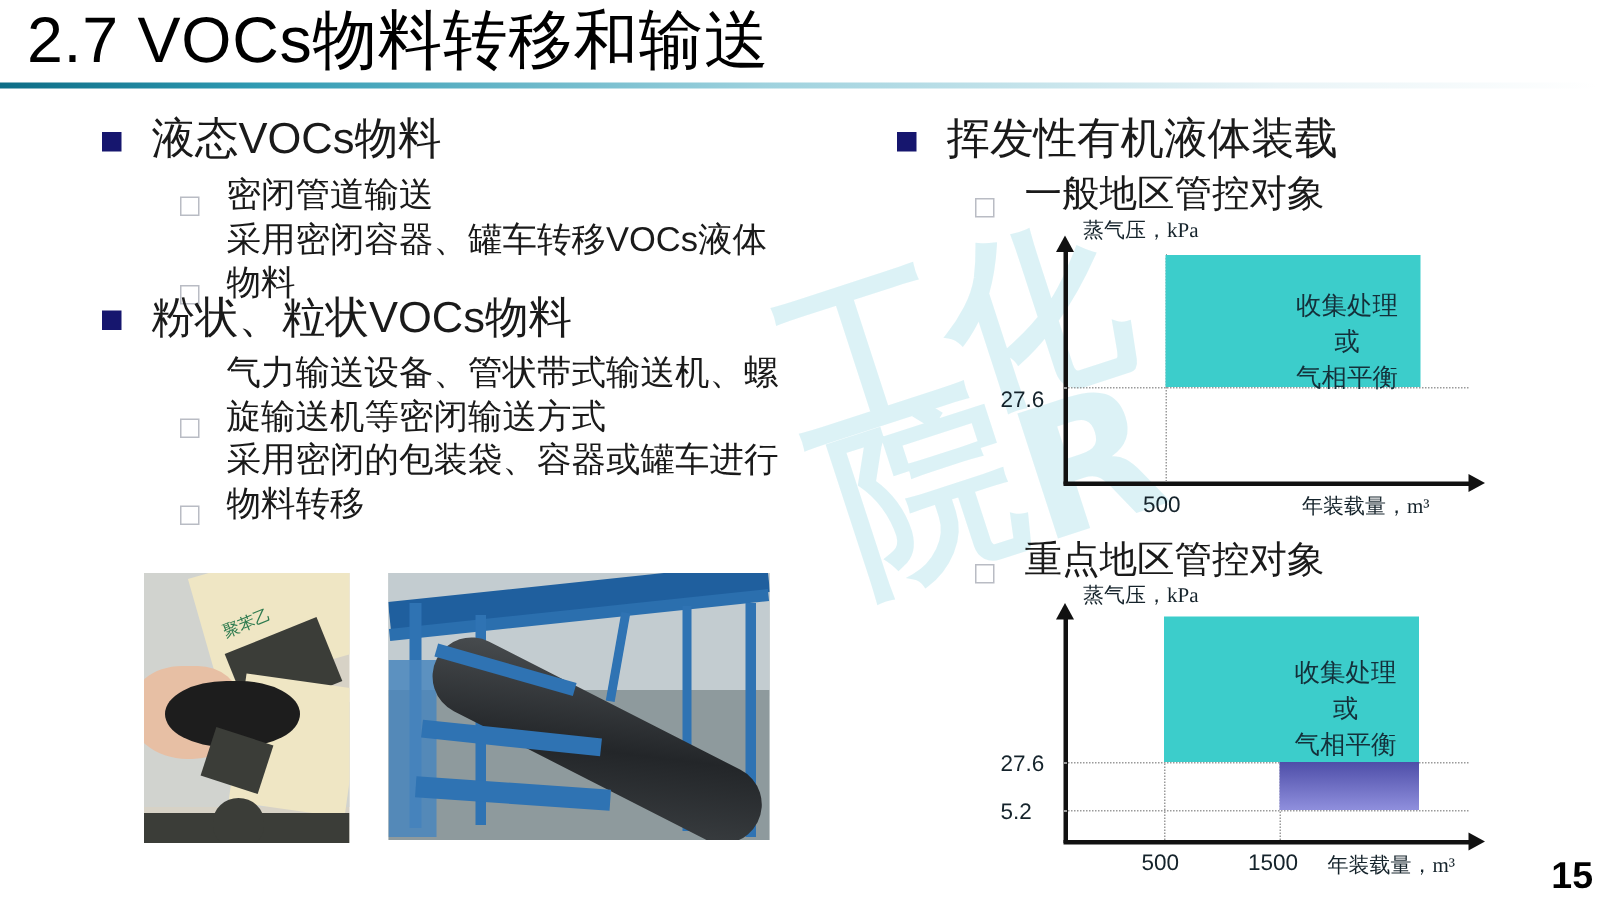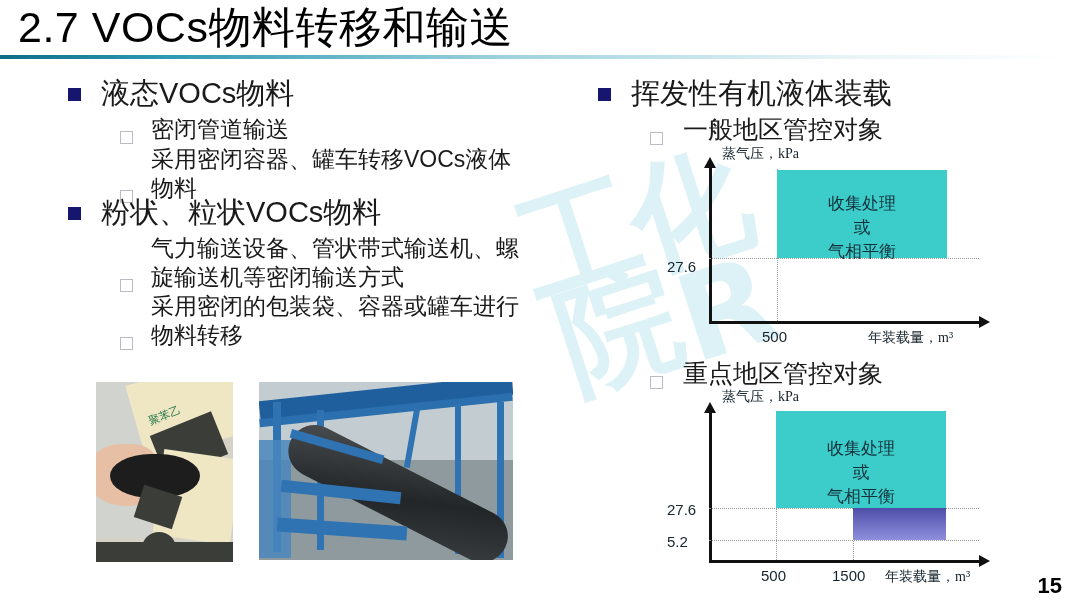--- a/index.html
+++ b/index.html
@@ -66,26 +66,26 @@
   .arrow-up{position:absolute;width:0;height:0;border-left:6px solid transparent;
             border-right:6px solid transparent;border-bottom:11px solid #111;}
   .arrow-rt{position:absolute;width:0;height:0;border-top:6px solid transparent;
             border-bottom:6px solid transparent;border-left:11px solid #111;}
   .gl-h{position:absolute;height:0;border-top:1px dotted #9a9a9a;}
   .gl-v{position:absolute;width:0;border-left:1px dotted #9a9a9a;}
   .box-teal{position:absolute;background:#3ccdcb;}
   .box-purple{position:absolute;background:linear-gradient(to bottom,#4e4ea8,#8f8fdd);}
   .box-label{position:absolute;width:100%;text-align:center;font-size:17px;
              line-height:24px;color:#14303a;
-             font-family:"Liberation Serif","DejaVu Serif",serif;}
+             font-family:"Liberation Serif","DejaVu Serif",serif;padding-left:36px;}
   .ax-name{position:absolute;font-size:14px;color:#15232b;white-space:nowrap;
            font-family:"Liberation Serif","DejaVu Serif",serif;}
   .tick{position:absolute;font-size:15px;color:#15232b;white-space:nowrap;}
 
-  .pageno{position:absolute;right:18px;bottom:8px;font-size:22px;font-weight:bold;
+  .pageno{position:absolute;right:18px;bottom:8px;font-size:25px;font-weight:bold;
           color:#000;z-index:4;margin-top:46px;}
 </style>
 </head>
 <body>
 
 <div class="watermark">
   <div class="wm-glyph" style="left:0px;top:30px;font-size:120px;transform:rotate(-18deg);">工</div>
   <div class="wm-glyph" style="left:110px;top:0px;font-size:120px;transform:rotate(-18deg);">化</div>
   <div class="wm-glyph" style="left:40px;top:120px;font-size:120px;transform:rotate(-18deg);">院</div>
   <div class="wm-glyph" style="left:160px;top:110px;font-size:120px;transform:rotate(-18deg);">R</div>

